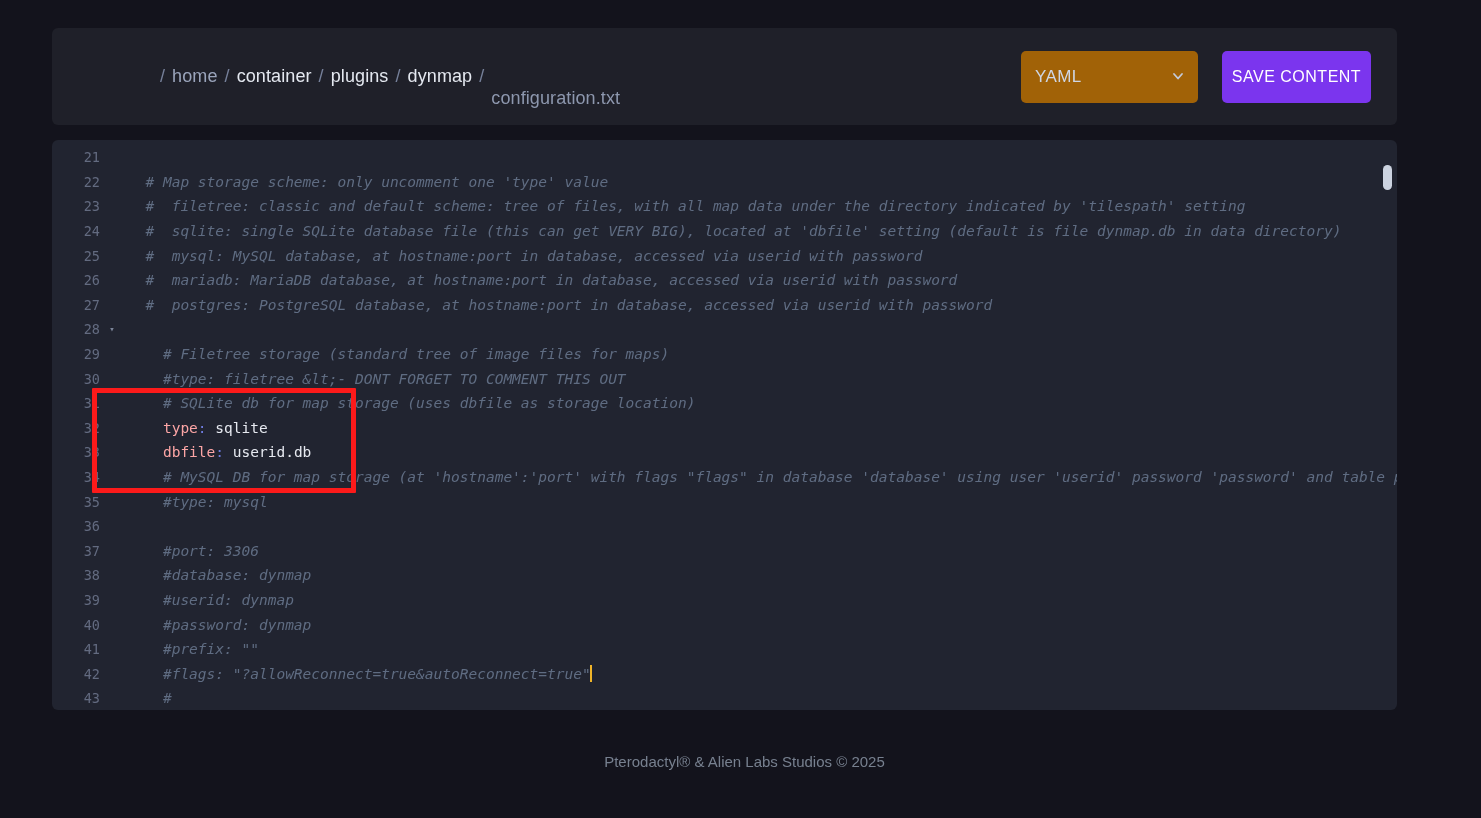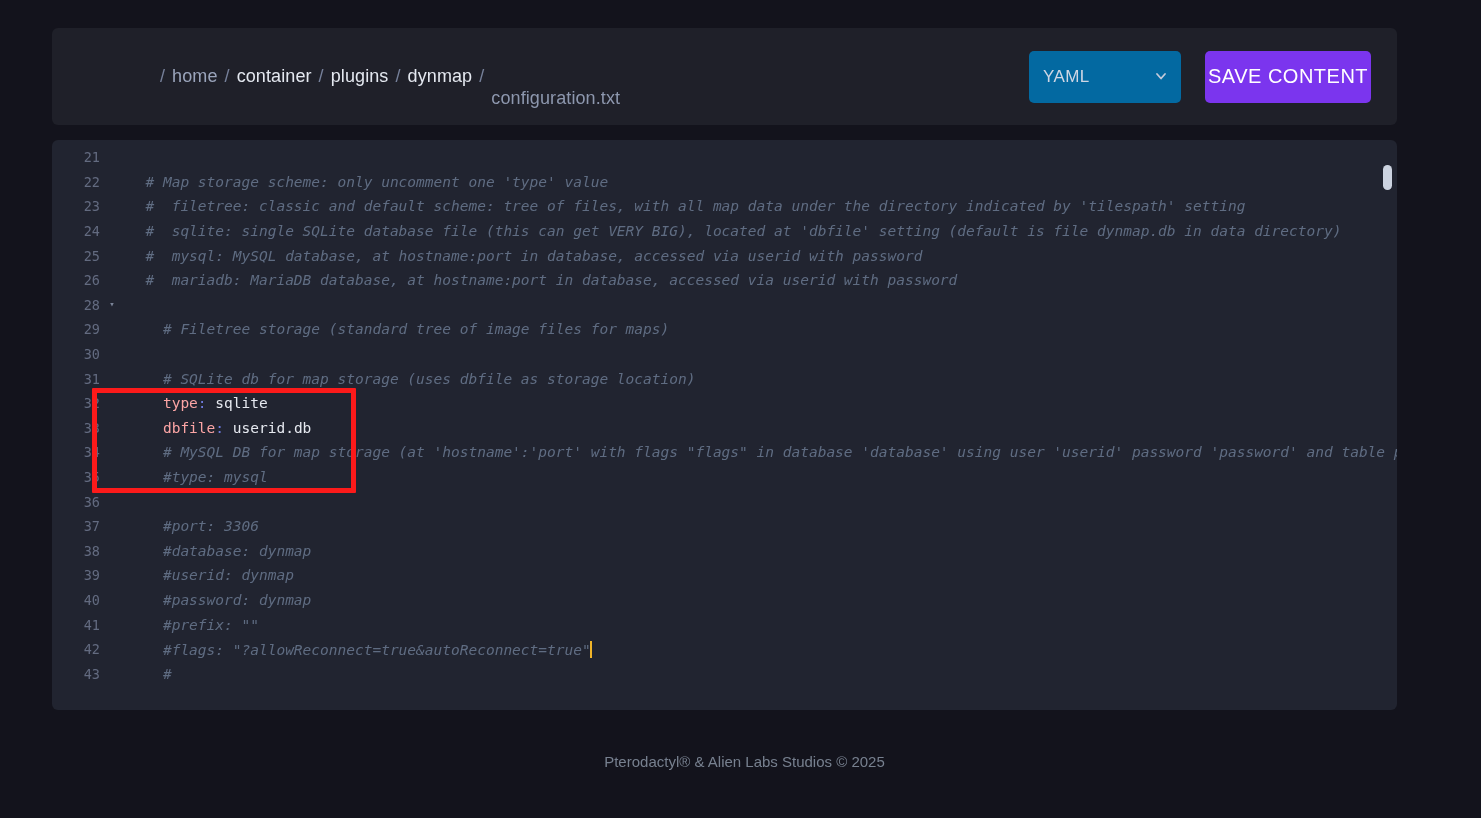--- a/index.html
+++ b/index.html
@@ -54,23 +54,23 @@
 
   .header-right {
     margin-left: auto;
     display: flex;
     align-items: center;
     gap: 24px;
   }
 
   .lang-select {
     position: relative;
-    width: 152px;
+    width: 177px;
     height: 52px;
-    background: #0369a1;
+    background: #a16207;
     border-radius: 5px;
     display: flex;
     align-items: center;
     padding: 0 14px;
     cursor: pointer;
   }
   .lang-select .label {
     color: #cfd6e4;
     font-size: 17px;
     letter-spacing: .4px;
@@ -79,27 +79,27 @@
     position: absolute;
     right: 14px;
     top: 50%;
     width: 12px;
     height: 12px;
     margin-top: -7px;
   }
   .chevron svg { display: block; }
 
   .save-btn {
-    width: 166px;
+    width: 149px;
     height: 52px;
     background: #7b35ee;
     border: none;
     border-radius: 5px;
     color: #ffffff;
-    font-size: 20px;
+    font-size: 16px;
     font-family: "Liberation Sans", sans-serif;
     letter-spacing: .5px;
     cursor: pointer;
     padding: 0;
   }
 
   
   .editor-card {
     position: absolute;
     left: 52px;
@@ -265,23 +265,24 @@
 
   <div class="editor-card">
     <div class="editor-inner">
       <div class="code-lines">
           <div class="line"><span class="lno">21</span><span class="fold"></span><span class="ltext"></span></div>
           <div class="line"><span class="lno">22</span><span class="fold"></span><span class="ltext"><span class="cm">  # Map storage scheme: only uncomment one 'type' value</span></span></div>
           <div class="line"><span class="lno">23</span><span class="fold"></span><span class="ltext"><span class="cm">  #  filetree: classic and default scheme: tree of files, with all map data under the directory indicated by 'tilespath' setting</span></span></div>
           <div class="line"><span class="lno">24</span><span class="fold"></span><span class="ltext"><span class="cm">  #  sqlite: single SQLite database file (this can get VERY BIG), located at 'dbfile' setting (default is file dynmap.db in data directory)</span></span></div>
           <div class="line"><span class="lno">25</span><span class="fold"></span><span class="ltext"><span class="cm">  #  mysql: MySQL database, at hostname:port in database, accessed via userid with password</span></span></div>
           <div class="line"><span class="lno">26</span><span class="fold"></span><span class="ltext"><span class="cm">  #  mariadb: MariaDB database, at hostname:port in database, accessed via userid with password</span></span></div>
+          <div class="line"><span class="lno">27</span><span class="fold"></span><span class="ltext"><span class="cm">  #  postgres: PostgreSQL database, at hostname:port in database, accessed via userid with password</span></span></div>
           <div class="line"><span class="lno">28</span><span class="fold">▾</span></div>
           <div class="line"><span class="lno">29</span><span class="fold"></span><span class="ltext"><span class="cm">    # Filetree storage (standard tree of image files for maps)</span></span></div>
-          <div class="line"><span class="lno">30</span><span class="fold"></span></div>
+          <div class="line"><span class="lno">30</span><span class="fold"></span><span class="ltext"><span class="cm">    #type: filetree &amp;lt;- DONT FORGET TO COMMENT THIS OUT</span></span></div>
           <div class="line"><span class="lno">31</span><span class="fold"></span><span class="ltext"><span class="cm">    # SQLite db for map storage (uses dbfile as storage location)</span></span></div>
           <div class="line"><span class="lno">32</span><span class="fold"></span><span class="ltext"><span>    </span><span class="key">type</span><span class="colon">:</span><span class="val"> sqlite</span></span></div>
           <div class="line"><span class="lno">33</span><span class="fold"></span><span class="ltext"><span>    </span><span class="key">dbfile</span><span class="colon">:</span><span class="val"> userid.db</span></span></div>
           <div class="line"><span class="lno">34</span><span class="fold"></span><span class="ltext"><span class="cm">    # MySQL DB for map storage (at 'hostname':'port' with flags "flags" in database 'database' using user 'userid' password 'password' and table prefix 'prefix')</span></span></div>
           <div class="line"><span class="lno">35</span><span class="fold"></span><span class="ltext"><span class="cm">    #type: mysql</span></span></div>
           <div class="line"><span class="lno">36</span><span class="fold"></span></div>
           <div class="line"><span class="lno">37</span><span class="fold"></span><span class="ltext"><span class="cm">    #port: 3306</span></span></div>
           <div class="line"><span class="lno">38</span><span class="fold"></span><span class="ltext"><span class="cm">    #database: dynmap</span></span></div>
           <div class="line"><span class="lno">39</span><span class="fold"></span><span class="ltext"><span class="cm">    #userid: dynmap</span></span></div>
           <div class="line"><span class="lno">40</span><span class="fold"></span><span class="ltext"><span class="cm">    #password: dynmap</span></span></div>

